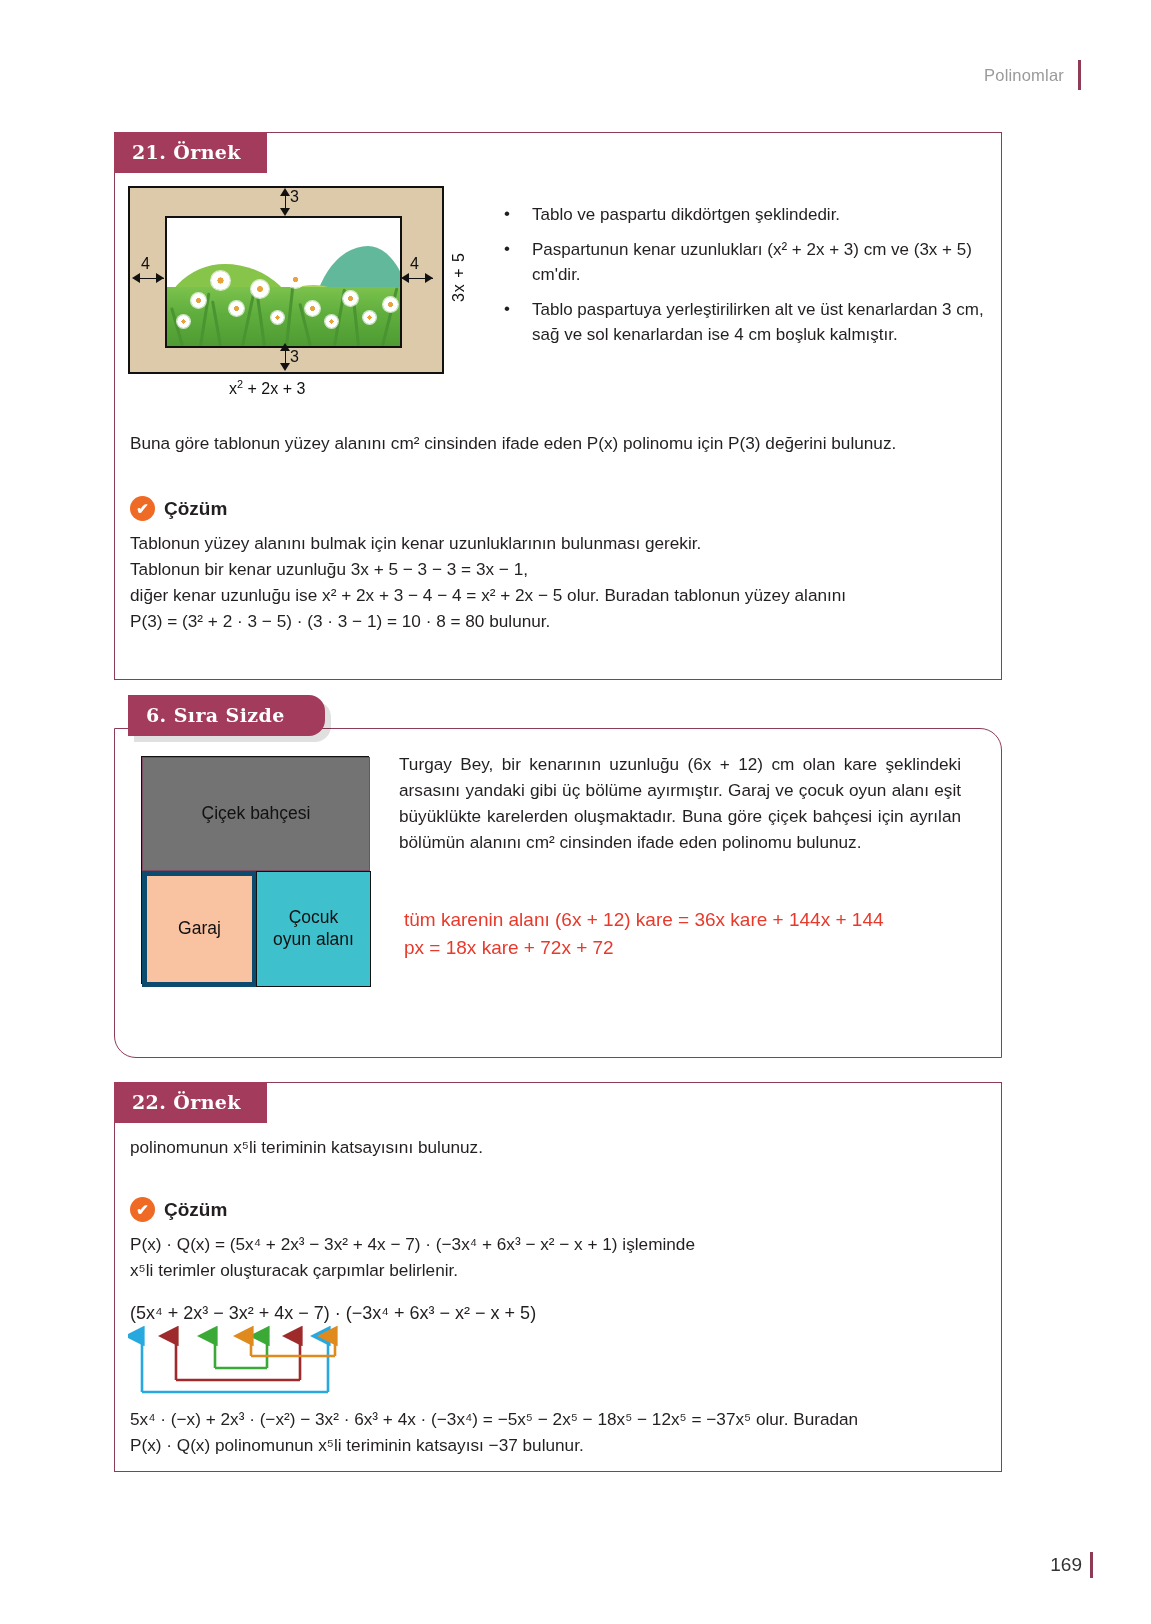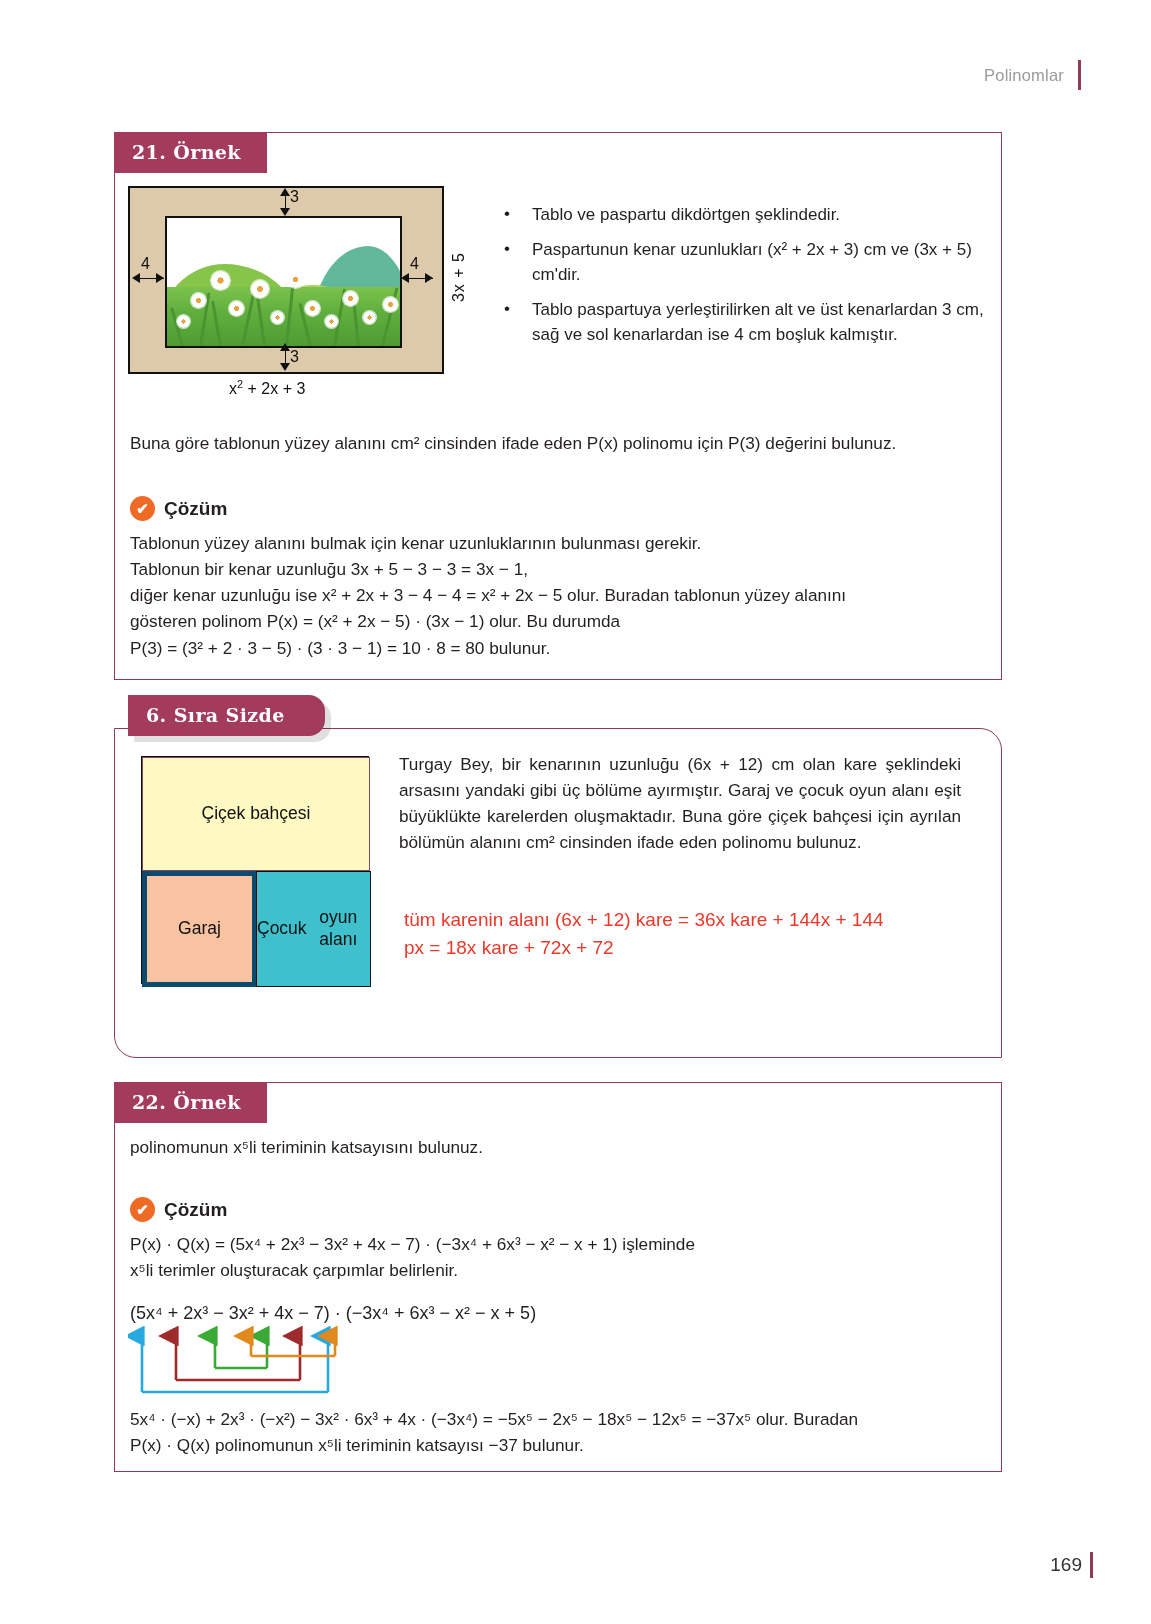--- a/index.html
+++ b/index.html
@@ -120,21 +120,21 @@
   .ah-lf{border-top:5px solid transparent;border-bottom:5px solid transparent;border-right:8px solid #111;}
   .ah-rt{border-top:5px solid transparent;border-bottom:5px solid transparent;border-left:8px solid #111;}
   .vlabel{position:absolute;font-size:16px;color:#111;
     writing-mode:vertical-rl;transform:rotate(180deg);letter-spacing:1px;}
 
   
   .plot{position:absolute;border:2px solid #111;box-sizing:border-box;}
   .cell{position:absolute;box-sizing:border-box;display:flex;
     align-items:center;justify-content:center;text-align:center;
     font-size:17.5px;color:#111;line-height:1.25;}
-  .cell.flower{background:#fef9c3;border:1px solid #7a4b63;}
+  .cell.flower{background:#737373;border:1px solid #7a4b63;}
   .cell.garage{background:#f9c2a0;border:5px solid #0c4a6e;}
   .cell.play{background:#3fc1cd;border:1px solid #111;}
 
   .redtxt{color:#e8392b;font-size:19px;line-height:1.45;}
 
   
   .arrowfig{position:absolute;}
   .arrowfig svg{display:block;}
 
   .pageno{
@@ -230,38 +230,37 @@
 
   <div class="cozum" style="position:absolute;left:130px;top:480px;">
     <span class="ic">✔</span>
     <span class="lbl">Çözüm</span>
   </div>
 
   <div style="position:absolute;left:130px;top:514px;width:860px;">
     <div class="txt">Tablonun yüzey alanını bulmak için kenar uzunluklarının bulunması gerekir.</div>
     <div class="txt">Tablonun bir kenar uzunluğu 3x + 5 − 3 − 3 = 3x − 1,</div>
     <div class="txt">diğer kenar uzunluğu ise x² + 2x + 3 − 4 − 4 = x² + 2x − 5 olur. Buradan tablonun yüzey alanını</div>
-    <div class="txt">gösteren polinom P(x) = (x² + 2x − 5) · (3x − 1) olur. Bu durumda</div>
     <div class="txt">P(3) = (3² + 2 · 3 − 5) · (3 · 3 − 1) = 10 · 8 = 80 bulunur.</div>
   </div>
 
   <div class="tagwrap" style="left:128px;top:679px;z-index:3;">
     <span class="tag rounded shadow">6. Sıra Sizde</span>
   </div>
 
   <div class="box" style="left:114px;top:712px;width:888px;height:330px;border-radius:0 22px 0 22px;"></div>
 
   <div class="plot" style="left:141px;top:740px;width:228px;height:228px;">
     <div class="cell flower" style="left:-1px;top:-1px;width:228px;height:114px;">
       <span>Çiçek bahçesi</span>
     </div>
     <div class="cell garage" style="left:-1px;top:113px;width:115px;height:116px;">
       <span>Garaj</span>
     </div>
-    <div class="cell play" style="left:113px;top:113px;width:115px;height:116px;flex-direction:row;">
+    <div class="cell play" style="left:113px;top:113px;width:115px;height:116px;flex-direction:column;">
       <span>Çocuk</span>
       <span>oyun alanı</span>
     </div>
   </div>
 
   <div class="txt just" style="position:absolute;left:399px;top:735px;width:562px;">Turgay Bey, bir kenarının uzunluğu (6x + 12) cm olan kare şeklindeki arsasını yandaki gibi üç bölüme ayırmıştır. Garaj ve çocuk oyun alanı eşit büyüklükte karelerden oluşmaktadır. Buna göre çiçek bahçesi için ayrılan bölümün alanını cm² cinsinden ifade eden polinomu bulunuz.</div>
 
   <div style="position:absolute;left:404px;top:890px;width:570px;">
     <div class="redtxt">tüm karenin alanı (6x + 12) kare = 36x kare + 144x + 144</div>
     <div class="redtxt">px = 18x kare + 72x + 72</div>

